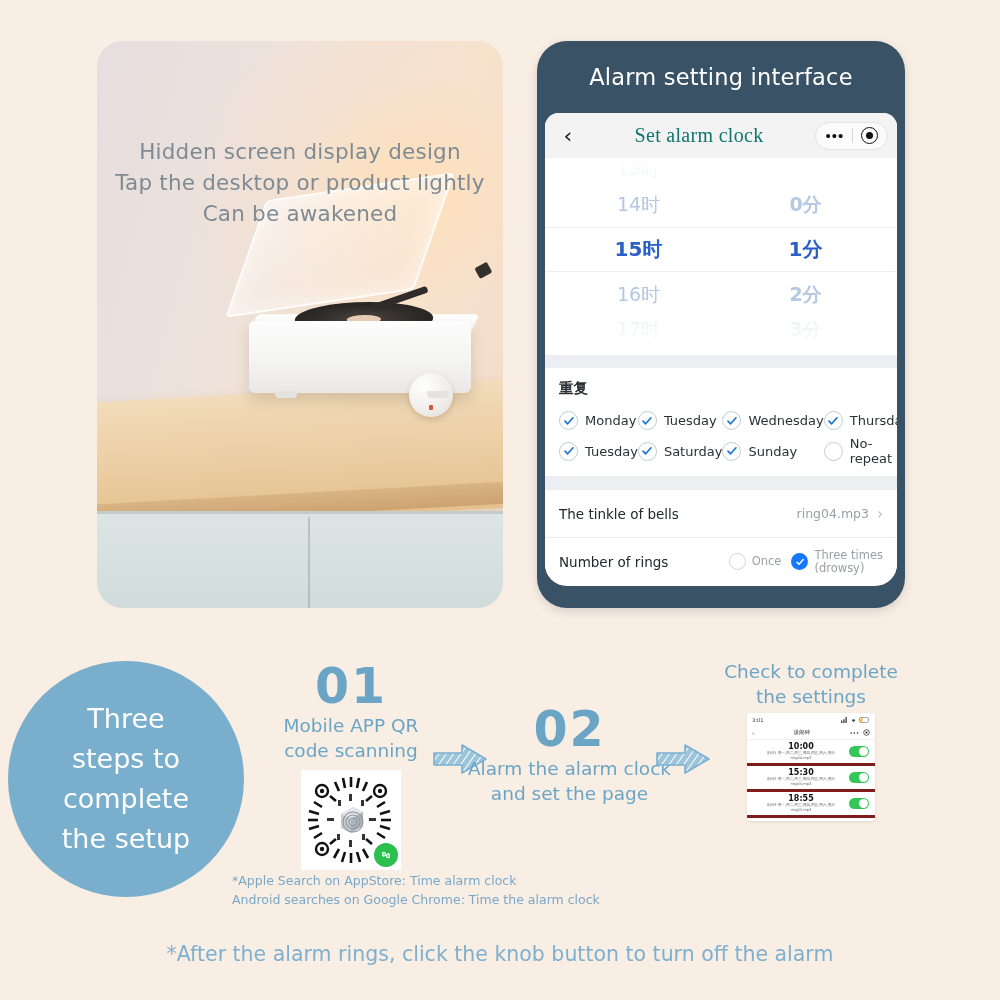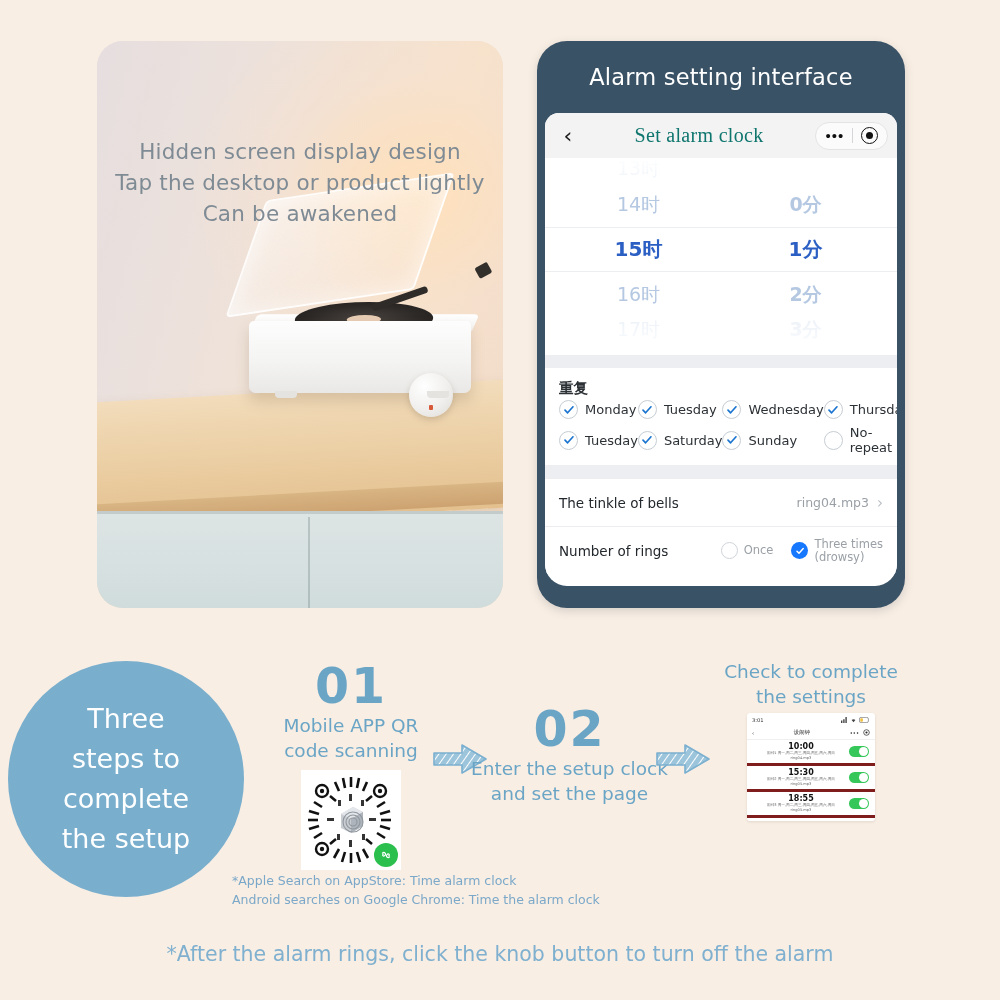--- a/index.html
+++ b/index.html
@@ -199,21 +199,21 @@
   .picker-grad-bot {
     position:absolute; left:0; right:0; bottom:0; height:34px;
     background: linear-gradient(0deg, rgba(255,255,255,.98), rgba(255,255,255,0));
     pointer-events:none;
   }
   .gap-band { height:13px; background:#eceef1; }
 
   
   .repeat { padding:11px 14px 10px 14px; background:#fff; }
   .repeat-title {
-    font-size:14.5px; color:#2c3136; font-weight:bold; margin-bottom:2px;
+    font-size:14.5px; color:#2c3136; font-weight:bold; margin-bottom:13px;
     font-family:"DejaVu Sans", sans-serif;
   }
   .days { display:grid; grid-template-columns: repeat(4, 1fr); row-gap:6px; }
   .day { display:flex; align-items:center; gap:7px; }
   .cb {
     width:19px; height:19px; border-radius:50%;
     border:1.3px solid #c6cdd4; background:#fff;
     display:flex; align-items:center; justify-content:center; flex:0 0 auto;
   }
   .cb svg { display:block; }
@@ -224,21 +224,21 @@
 
   .row-item {
     display:flex; align-items:center; height:48px; padding:0 14px;
     background:#fff; border-top:1px solid #ededef;
     font-family:"DejaVu Sans", sans-serif;
   }
   .row-label { flex:1; font-size:13.5px; color:#23282d; }
   .row-value { font-size:12.5px; color:#9aa0a6; margin-right:8px; }
   .row-chev { color:#b9bec4; font-size:15px; }
 
-  .rings-opts { display:flex; align-items:center; gap:18px; }
+  .rings-opts { display:flex; align-items:center; gap:10px; }
   .opt { display:flex; align-items:center; gap:6px; }
   .radio-empty {
     width:17px; height:17px; border-radius:50%; border:1.3px solid #cfd4d9; background:#fff;
   }
   .radio-on {
     width:17px; height:17px; border-radius:50%; background:#1677ff;
     display:flex; align-items:center; justify-content:center;
   }
   .opt-text { font-size:11.5px; color:#9aa0a6; line-height:13px; }
   .opt-text.two { max-width:72px; }
@@ -616,21 +616,21 @@
           <line x1="0" y1="0" x2="0" y2="6" stroke="#ffffff" stroke-width="2"></line>
         </pattern>
       </defs>
       <path d="M2 11 L30 11 L30 3 L54 17 L30 31 L30 23 L2 23 Z" fill="url(#hatchA)" stroke="#7bb0d0" stroke-width="1.6" stroke-linejoin="round"></path>
     </svg>
   </div>
 
   <div class="step" id="step2">
     <div class="step-num">02</div>
     <div class="step-text">
-      <div>Enter the setup clock</div>
+      <div>Alarm the alarm clock</div>
       <div>and set the page</div>
     </div>
   </div>
 
   <div class="arrow" id="arrow2">
     <svg width="56" height="34" viewBox="0 0 56 34">
       <defs>
         <pattern id="hatchB" width="6" height="6" patternUnits="userSpaceOnUse" patternTransform="rotate(35)">
           <rect width="6" height="6" fill="#9cc4db"></rect>
           <line x1="0" y1="0" x2="0" y2="6" stroke="#ffffff" stroke-width="2"></line>

